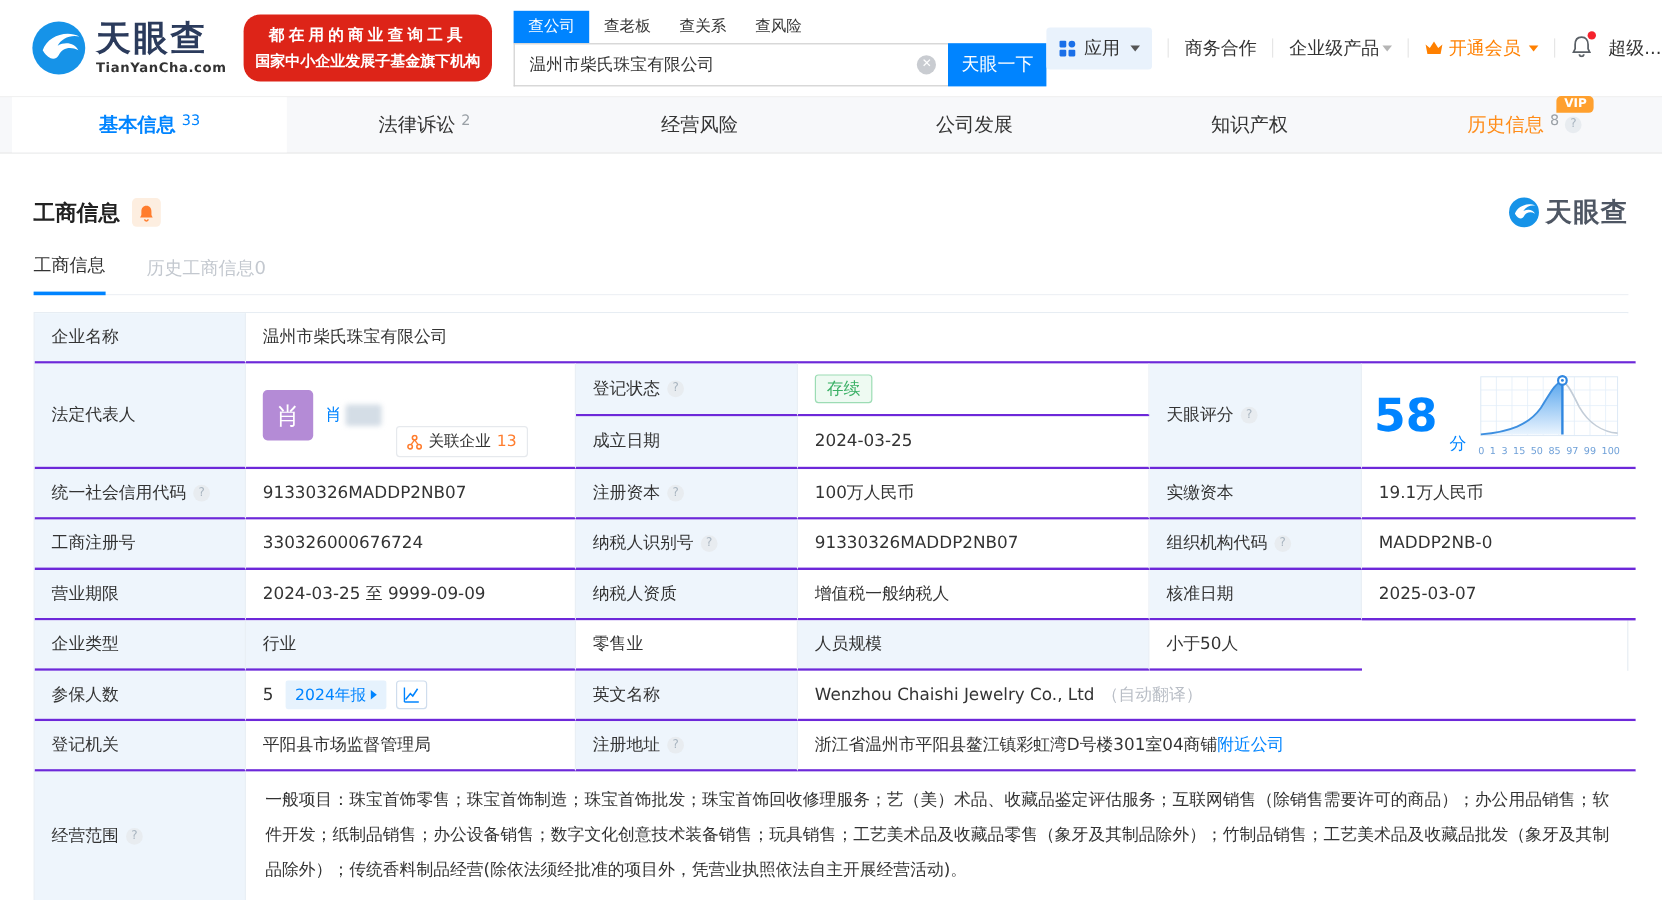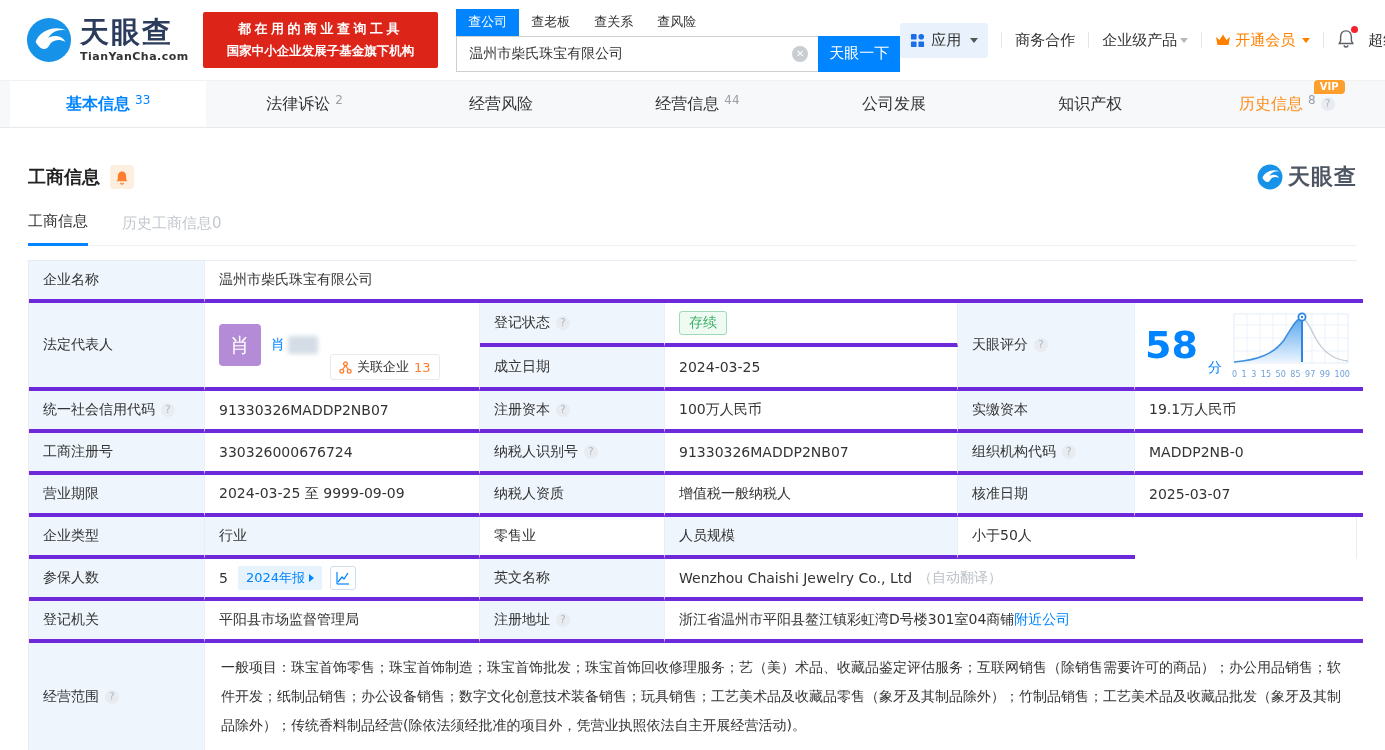--- a/index.html
+++ b/index.html
@@ -5,21 +5,21 @@
   * { margin:0; padding:0; box-sizing:border-box; }
   html,body { width:1385px; height:750px; background:#fff; overflow:hidden;
     font-family:"DejaVu Sans","Liberation Sans",sans-serif; color:#333; }
 
   
   .header { height:80px; display:flex; align-items:center; padding:0 18px 0 26px; background:#fff; }
   .logo { display:flex; align-items:center; gap:8px; flex:0 0 auto; }
   .logo-svg { width:46px; height:46px; }
   .logo-cn { font-size:29px; font-weight:bold; color:#2b3b5c; letter-spacing:2px; line-height:1; }
   .logo-en { font-size:11px; font-weight:bold; color:#333; margin-top:3px; letter-spacing:0.5px; }
-  .banner { margin-left:14px; background:#dd2418; color:#fff; border-radius:2px; padding:8px 24px; text-align:center; flex:0 0 auto; }
+  .banner { margin-left:14px; background:#dd2418; color:#fff; border-radius:14px; padding:8px 10px; text-align:center; flex:0 0 auto; }
   .banner-l1 { font-size:13px; font-weight:bold; letter-spacing:3.5px; white-space:nowrap; }
   .banner-l2 { font-size:12.5px; font-weight:bold; margin-top:5px; white-space:nowrap; }
 
   .search { margin-left:18px; flex:0 0 auto; }
   .search-tabs { display:flex; font-size:13px; align-items:flex-end; }
   .search-tab { padding:4px 12px 5px; cursor:pointer; color:#333; }
   .search-tab.active { background:#0084ff; color:#fff; }
   .search-row { display:flex; }
   .search-input-wrap { position:relative; width:362px; height:36px; border:1px solid #cfcfcf; border-right:none; display:flex; align-items:center; background:#fff; }
   .search-input { border:none; outline:none; width:100%; padding:0 34px 0 12px; font-size:14px; color:#333; font-family:inherit; background:transparent; }
@@ -64,21 +64,21 @@
   .arrow-r { width:0; height:0; border-top:4px solid transparent; border-bottom:4px solid transparent; border-left:5px solid #0084ff; display:inline-block; }
   .export-btn { display:flex; align-items:center; gap:7px; border:1px solid #dcdfe6; border-radius:4px; padding:3px 14px; font-size:14px; color:#333; background:#fff; cursor:pointer; height:32px; }
 
   
   .help { display:inline-block; width:14px; height:14px; border-radius:50%; background:#e8ecf0; color:#aab6c1; font-size:10px; text-align:center; line-height:14px; cursor:pointer; flex:0 0 auto; }
 
   
   .biz-table { margin-top:14px; border:1px solid #e7edf3; }
   .trow { display:grid; grid-template-columns:176px 275px 185px 293px 177px 228px; }
   .trow2 { display:grid; grid-template-columns:176px 275px 185px 293px 177px 228px; grid-template-rows:44px 44px; }
-  .cell { border-right:1px solid #e9eff5; border-bottom:4px solid #6d28d9; padding:0 14px; display:flex; align-items:center; font-size:14px; min-height:42px; background:#fff; }
+  .cell { border-right:1px solid #e9eff5; border-bottom:2px solid #6d28d9; padding:0 14px; display:flex; align-items:center; font-size:14px; min-height:42px; background:#fff; }
   .cell.label { background:#eef5fc; gap:6px; }
   .cell.no-r { border-right:none; }
   .last-row .cell { border-bottom:none; }
   .span5 { grid-column:2 / 7; }
   .span3 { grid-column:4 / 7; }
   .rspan2 { grid-row:span 2; }
 
   .avatar { width:42px; height:42px; background:#b48bd6; border-radius:4px; color:#fff; font-size:20px; display:flex; align-items:center; justify-content:center; flex:0 0 auto; }
   .rep-name { color:#0084ff; margin-left:10px; cursor:pointer; }
   .redacted { width:30px; height:18px; background:#d4dde6; filter:blur(2px); display:inline-block; margin-left:3px; border-radius:2px; }
@@ -188,26 +188,20 @@
   <div class="main-tab">
     <span class="tab-inner">
       <span>法律诉讼</span>
       <span class="tab-count">2</span>
     </span>
   </div>
   <div class="main-tab">
     <span class="tab-inner">
         <span>经营风险</span>
       </span>
-  </div>
-  <div class="main-tab">
-    <span class="tab-inner">
-      <span>经营信息</span>
-      <span class="tab-count">44</span>
-    </span>
   </div>
   <div class="main-tab">
     <span class="tab-inner">
         <span>公司发展</span>
       </span>
   </div>
   <div class="main-tab">
     <span class="tab-inner">
         <span>知识产权</span>
       </span>

